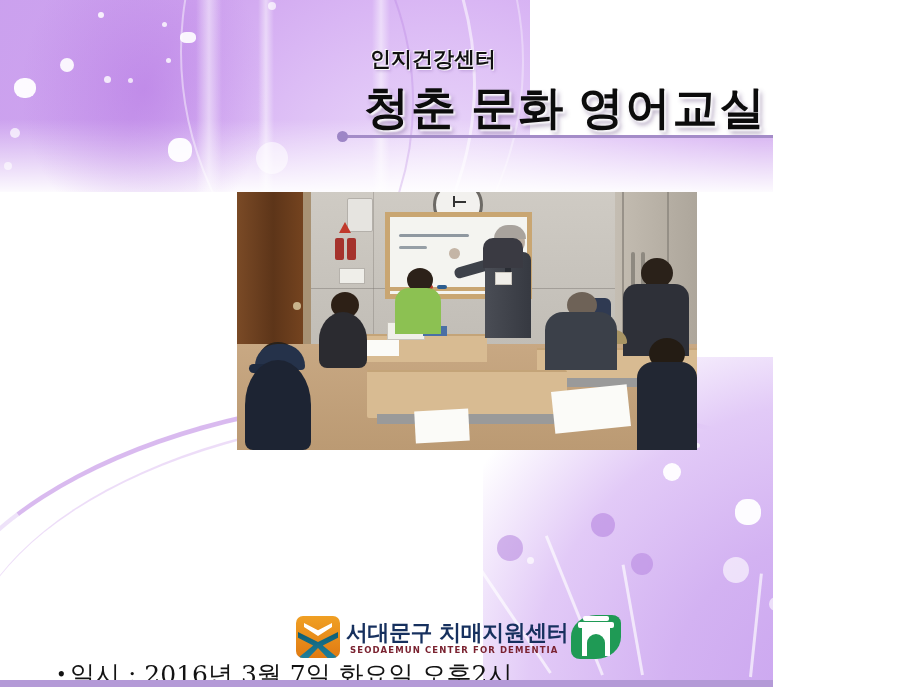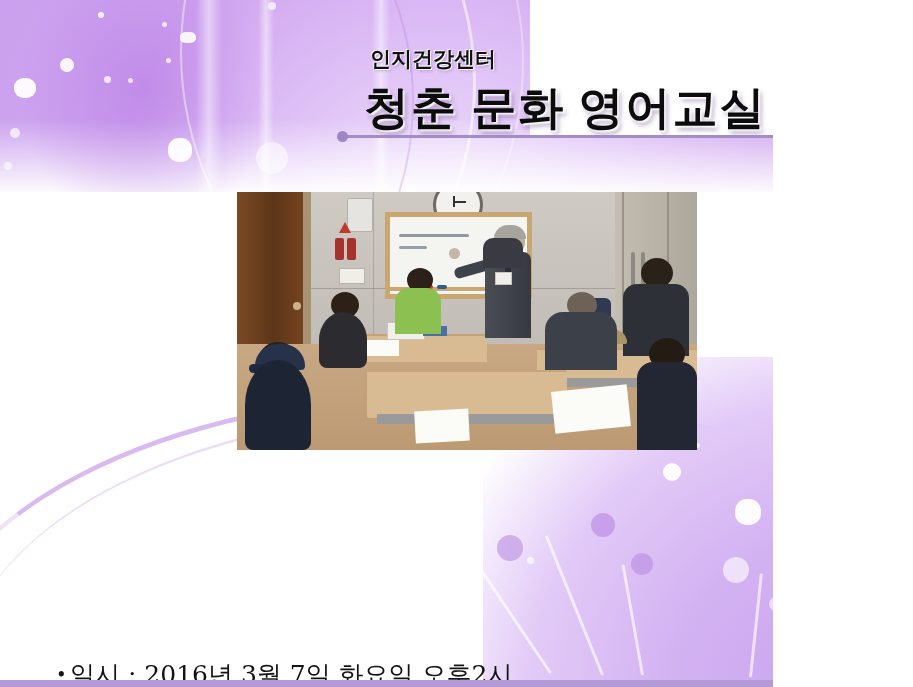--- a/index.html
+++ b/index.html
@@ -406,15 +406,30 @@
     <div class="ph ph-paper2"></div>
 
     <div class="ph st-f-head"></div>
     <div class="ph st st-f"></div>
     <div class="ph st-a-head"></div>
     <div class="ph st-cap"></div>
     <div class="ph st-cap-brim"></div>
     <div class="ph st st-a"></div>
   </div>
 
+  <div class="logo">
+    <div class="logo-mark">
+      <div class="bird"></div>
+      <div class="body-v"></div>
+    </div>
+    <div class="logo-text-kr">서대문구 치매지원센터</div>
+    <div class="logo-text-en">SEODAEMUN CENTER FOR DEMENTIA</div>
+    <div class="logo-gate">
+      <div class="leaf"></div>
+      <div class="gate-base"></div>
+      <div class="gate-arch"></div>
+      <div class="gate-roof"></div>
+      <div class="gate-roof2"></div>
+    </div>
+  </div>
 
   <div class="bottom-band"></div>
 </div>
 
 </body></html>

